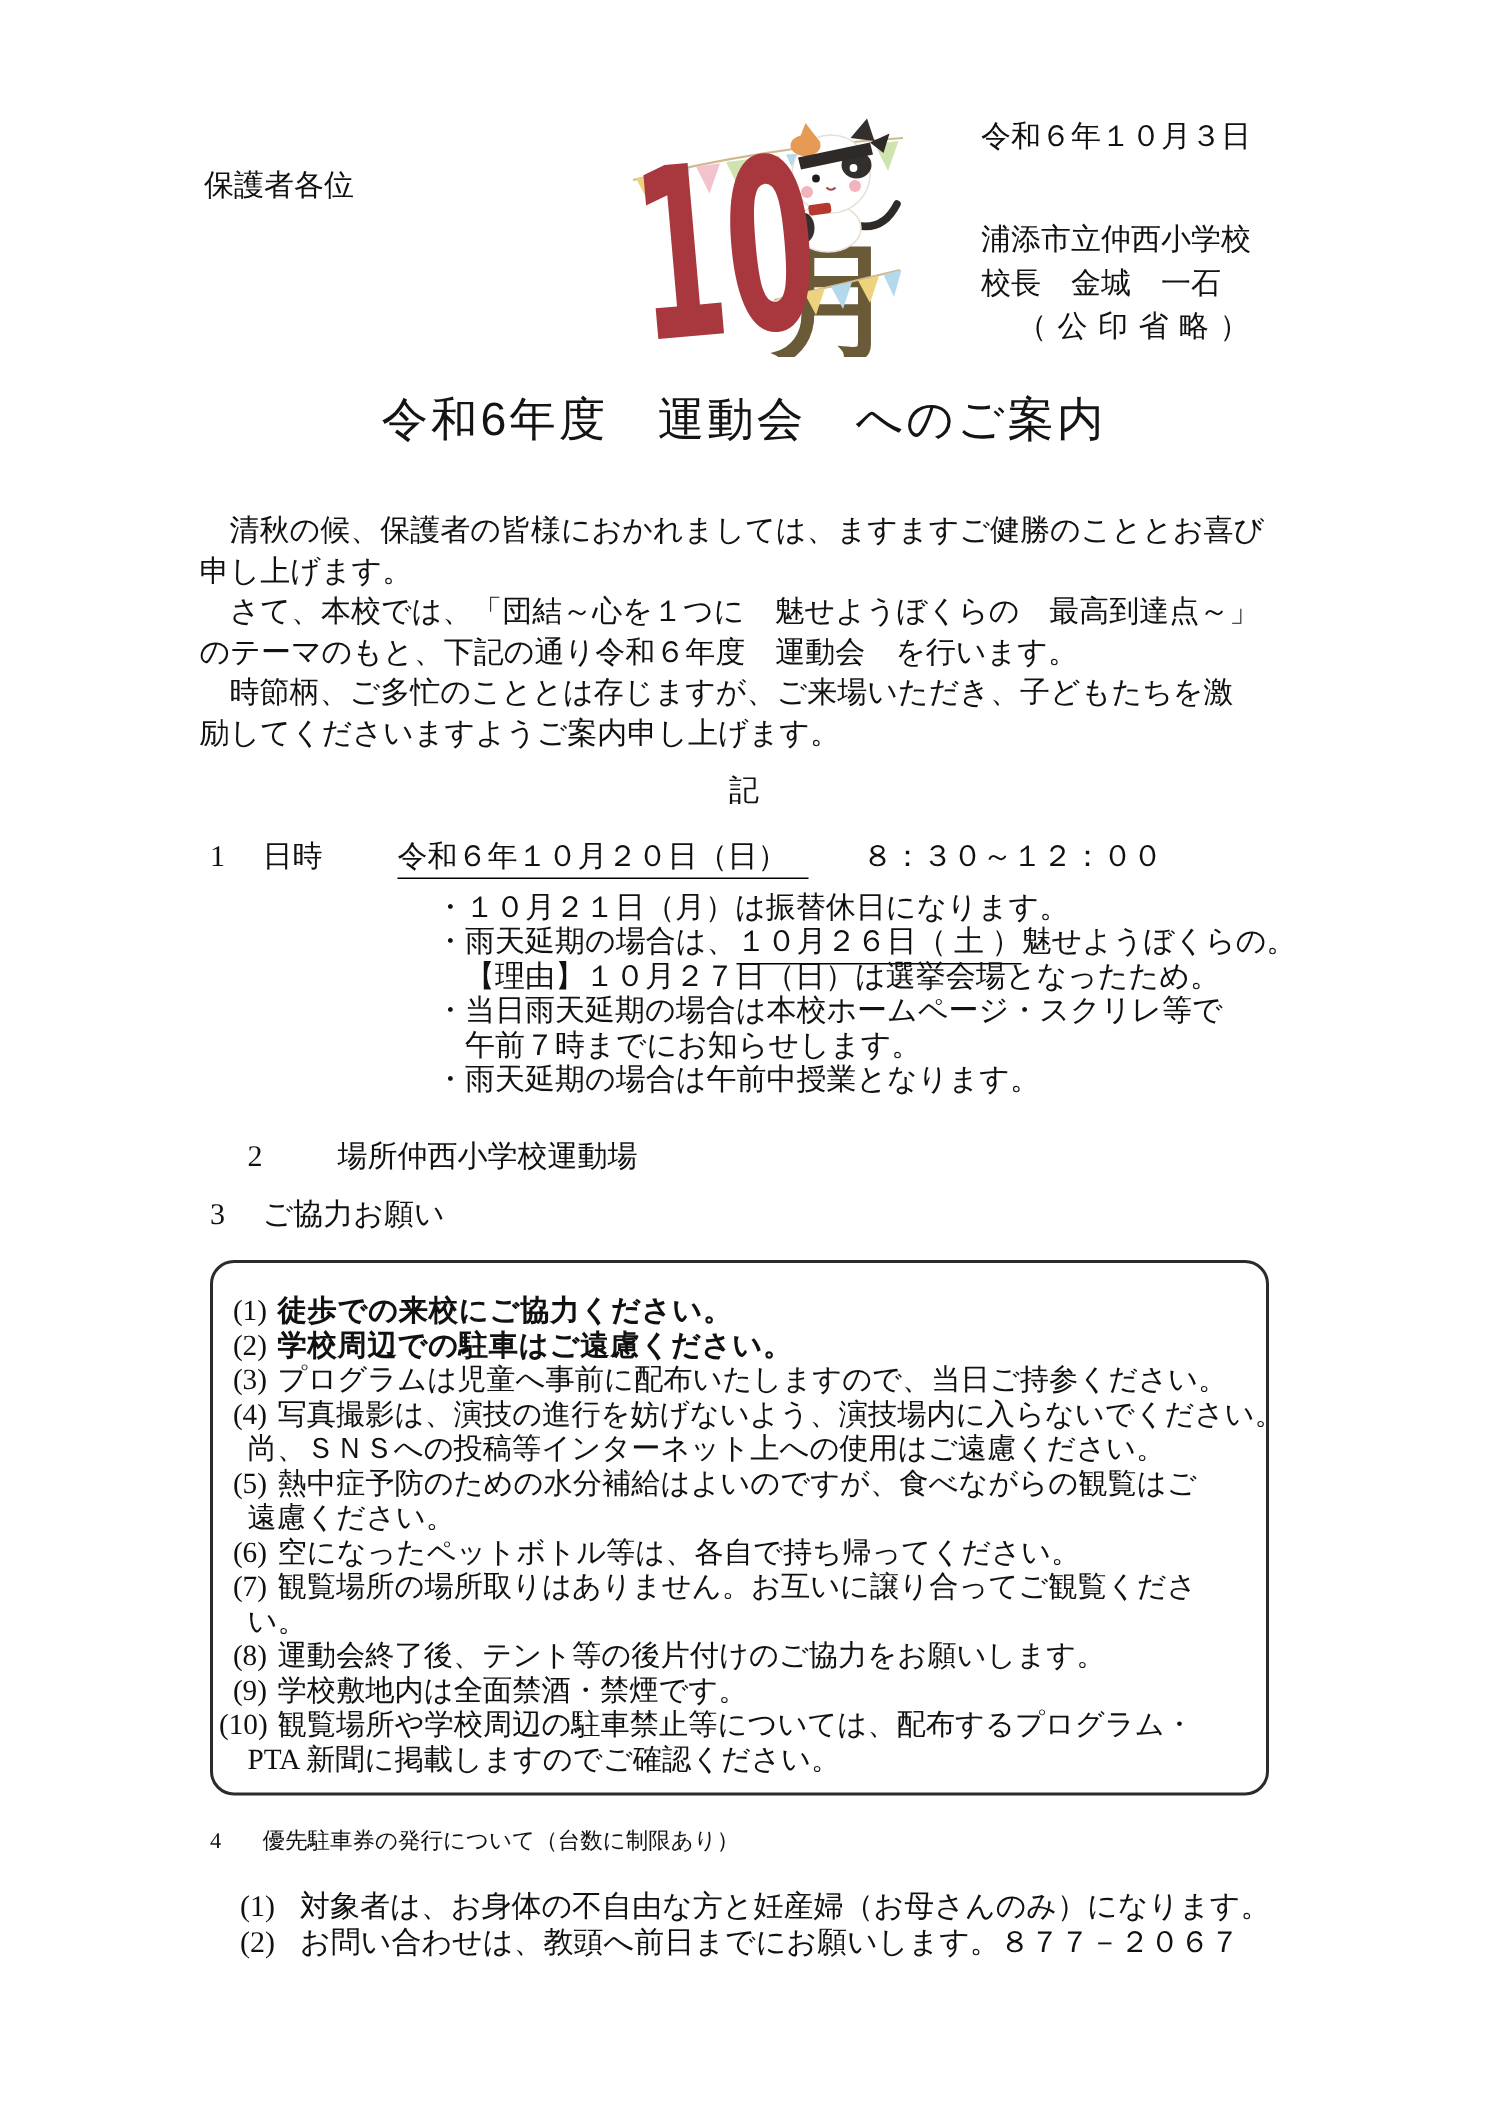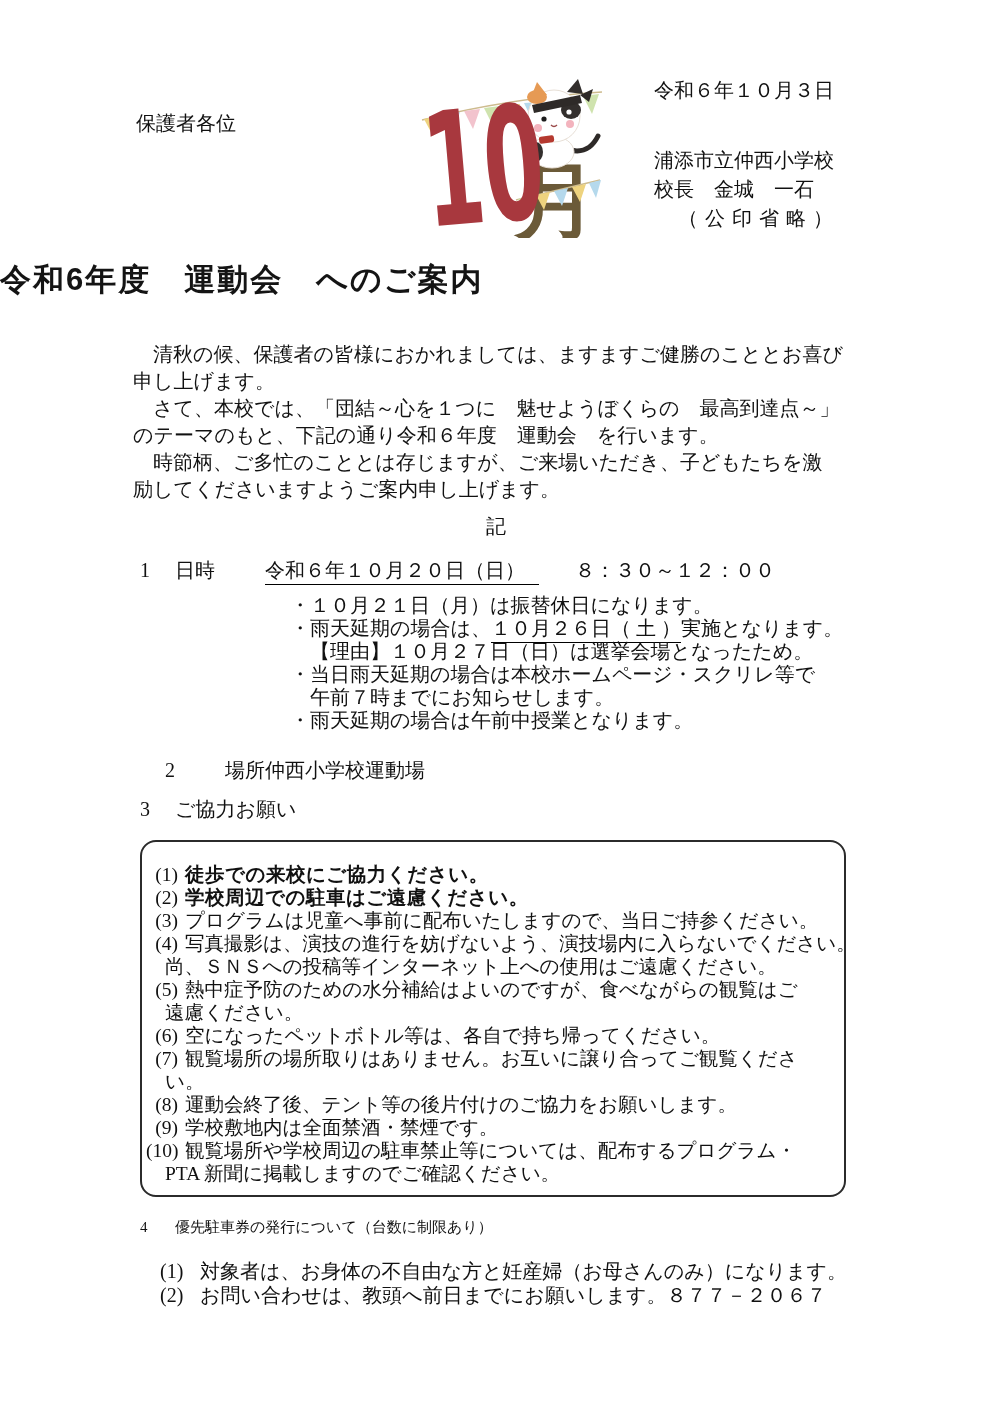--- a/index.html
+++ b/index.html
@@ -13,23 +13,23 @@
   .nowrap{white-space:nowrap;}
 
   .recipient{left:136px; top:110px; font-size:20px;}
   .issue-date{left:654px; top:77px; font-size:20px;}
   .sender{left:654px; top:146px; font-size:20px; line-height:29px;}
   .seal{padding-left:24px; letter-spacing:1px;}
 
   .illustration{left:420px; top:78px; width:184px; height:160px;}
 
   .doc-title{
-    left:0; right:0; top:259px; 
+    left:0; right:0; top:259px; text-align:center;
     font-family:"Liberation Sans","DejaVu Sans",sans-serif;
-    font-weight:700; font-size:31px; letter-spacing:2px; color:#141414;
+    font-weight:400; font-size:31px; letter-spacing:2px; color:#141414;
   }
 
   .greeting{left:133px; top:341px; font-size:20px; line-height:27px;}
   .record{left:0; right:0; top:513px; text-align:center; font-size:20px;}
 
   .schedule-head{left:140px; top:557px; font-size:20px;}
   .num-col{display:inline-block; width:35px;}
   .label-col{display:inline-block; width:90px;}
   .u{border-bottom:1.6px solid #000; padding-bottom:3px;}
   .date-u{padding-right:14px;}
@@ -137,21 +137,21 @@
   </div>
 
   <div class="abs record">記</div>
 
   <div class="abs schedule-head nowrap">
     <span class="num-col">1</span><span class="label-col">日時</span><span class="u date-u">令和６年１０月２０日（日）</span><span class="time-gap"></span><span>８：３０～１２：００</span>
   </div>
 
   <div class="abs notes">
     <div class="nowrap">・１０月２１日（月）は振替休日になります。</div>
-    <div class="nowrap"><span>・雨天延期の場合は、</span><span class="u">１０月２６日（ 土 ）</span><span>実施となります。</span></div>
+    <div class="nowrap"><span>・雨天延期の場合は、</span><span class="u">１０月２６日（ 土 ）</span><span>魅せようぼくらの。</span></div>
     <div class="nowrap indent">【理由】１０月２７日（日）は選挙会場となったため。</div>
     <div class="nowrap">・当日雨天延期の場合は本校ホームページ・スクリレ等で</div>
     <div class="nowrap indent">午前７時までにお知らせします。</div>
     <div class="nowrap">・雨天延期の場合は午前中授業となります。</div>
   </div>
 
   <div class="abs place-line nowrap">
     <span class="num-col">2</span><span class="label-col">場所</span><span>仲西小学校運動場</span>
   </div>
 

